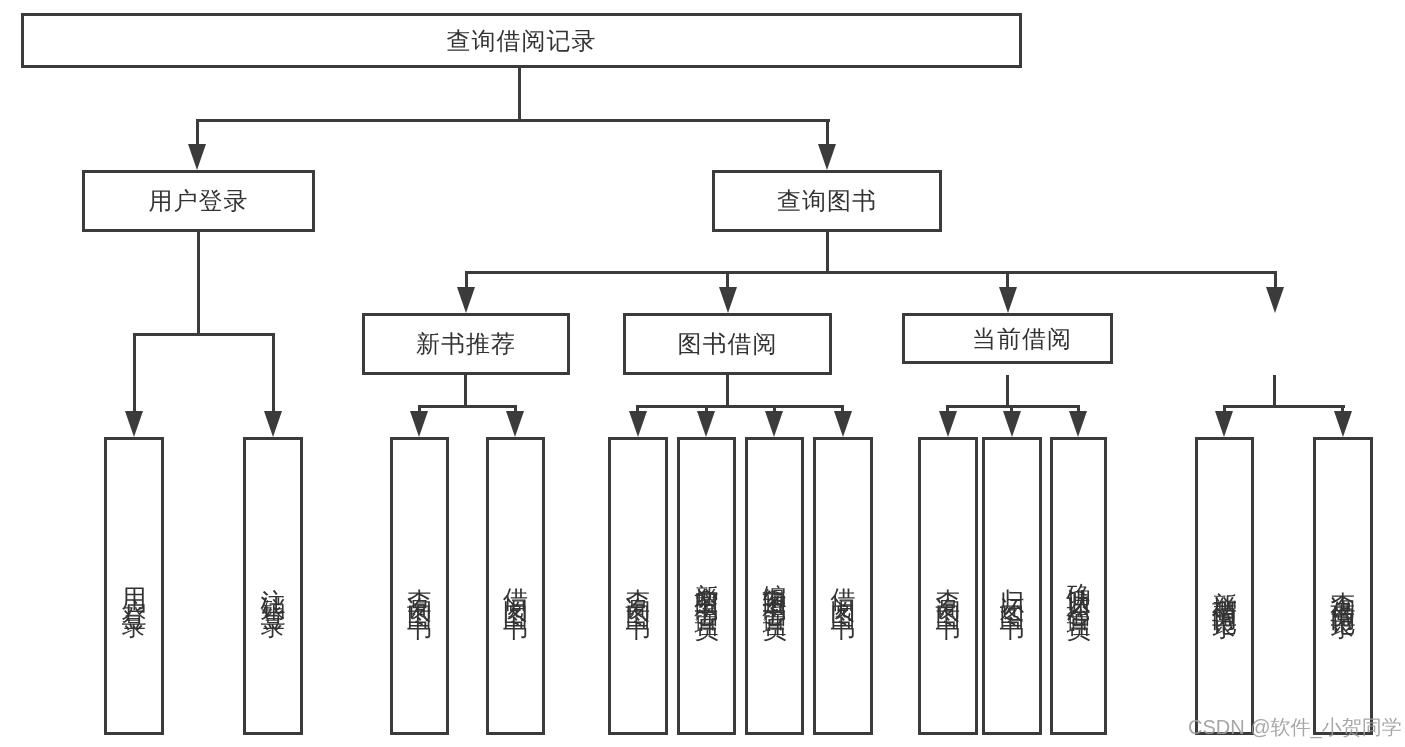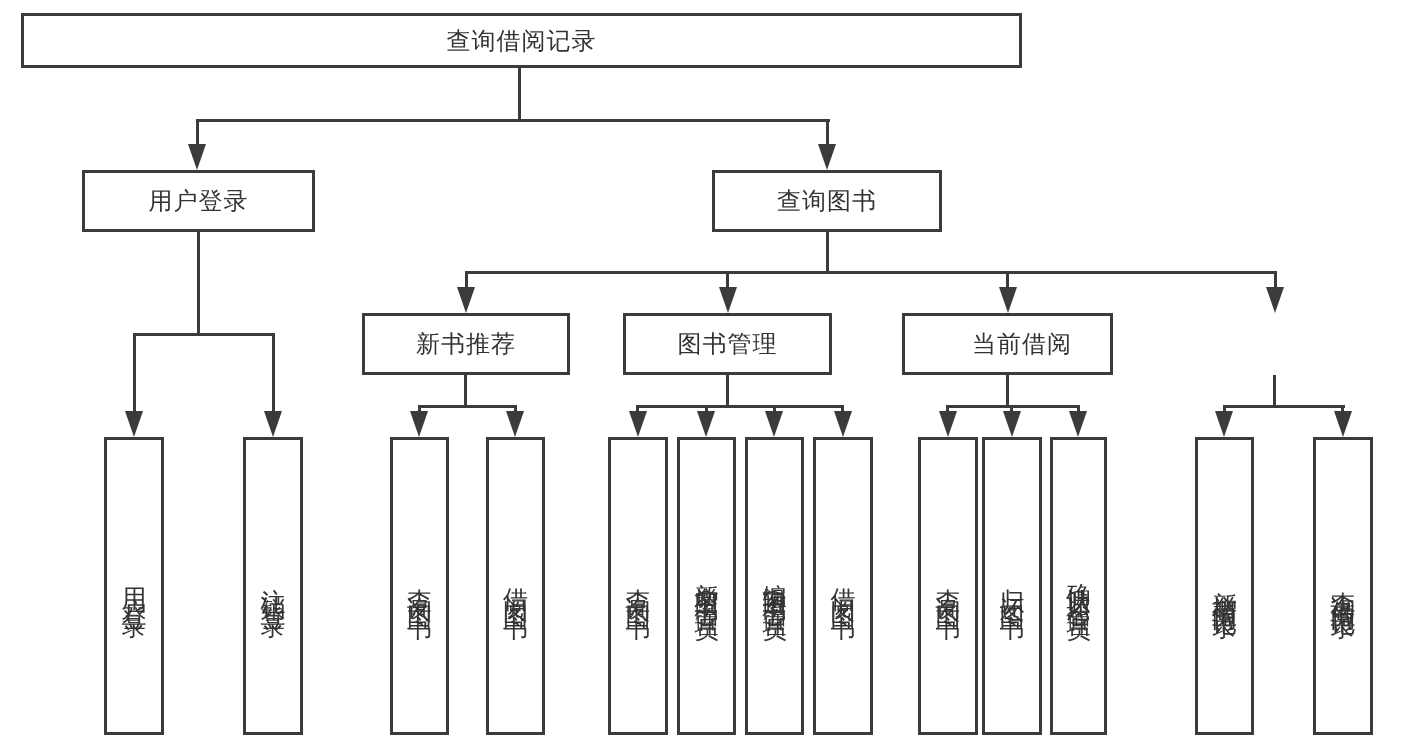--- a/index.html
+++ b/index.html
@@ -95,23 +95,23 @@
   <div class="arrow" style="left:719px; top:287px;"></div>
   <div class="vline" style="left:1006px; top:271px; height:20px;"></div>
   <div class="arrow" style="left:999px; top:287px;"></div>
   <div class="vline" style="left:1274px; top:271px; height:20px;"></div>
   <div class="arrow" style="left:1266px; top:287px;"></div>
 
   <div class="box" style="left:362px; top:313px; width:208px; height:62px;">
     <span class="hlabel">新书推荐</span>
   </div>
   <div class="box" style="left:623px; top:313px; width:209px; height:62px;">
-    <span class="hlabel">图书管理</span>
-  </div>
-  <div class="box" style="left:902px; top:313px; width:211px; height:62px;padding-left:29px;">
+    <span class="hlabel">图书借阅</span>
+  </div>
+  <div class="box" style="left:902px; top:313px; width:211px; height:51px;padding-left:29px;">
     <span class="hlabel">当前借阅</span>
   </div>
 
   <div class="vline" style="left:197px; top:232px; height:104px;"></div>
   <div class="hline" style="left:133px; top:333px; width:142px;"></div>
   <div class="vline" style="left:133px; top:333px; height:80px;"></div>
   <div class="arrow" style="left:125px; top:411px;"></div>
   <div class="vline" style="left:272px; top:333px; height:80px;"></div>
   <div class="arrow" style="left:264px; top:411px;"></div>
 
@@ -186,14 +186,15 @@
     <span class="vtext">确认归还（管理员）</span>
   </div>
 
   <div class="box leaf mid" style="left:1195px; width:59px;">
     <span class="vtext">新增借阅记录</span>
   </div>
   <div class="box leaf mid" style="left:1313px; width:60px;">
     <span class="vtext">查询借阅记录</span>
   </div>
 
+  <div class="watermark">CSDN @软件_小贺同学</div>
 
 </div>
 
 </body></html>

